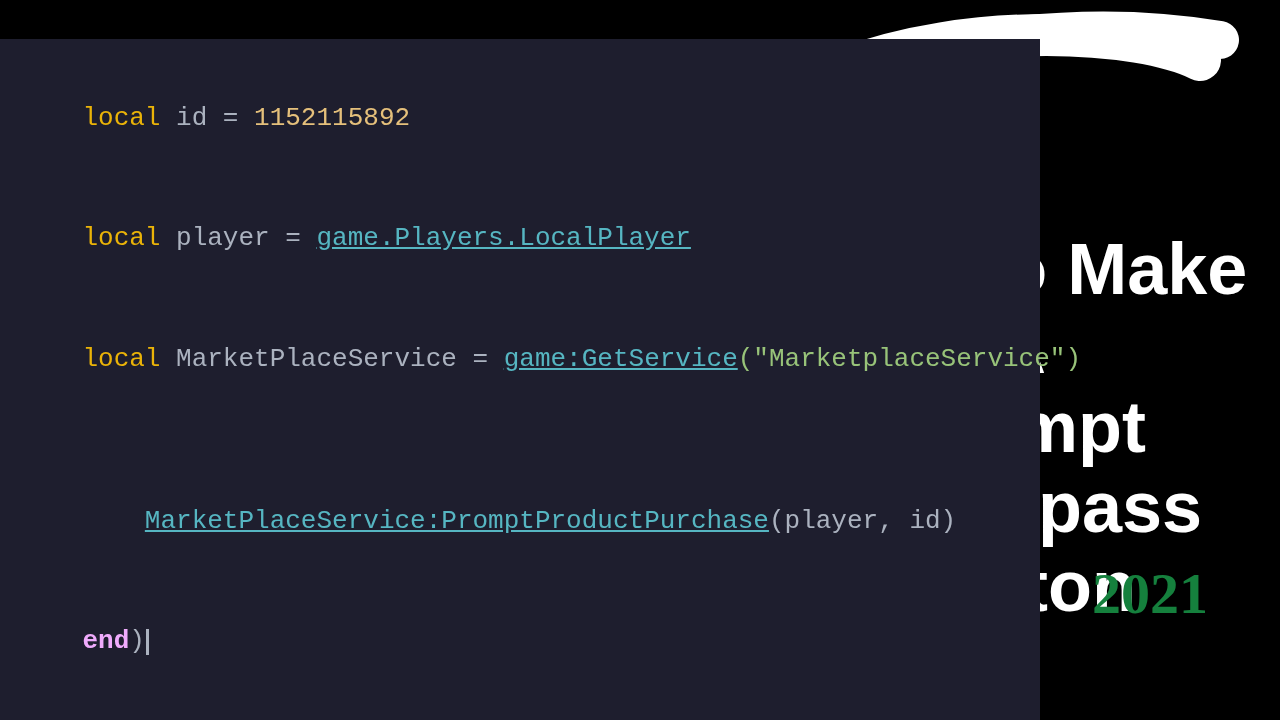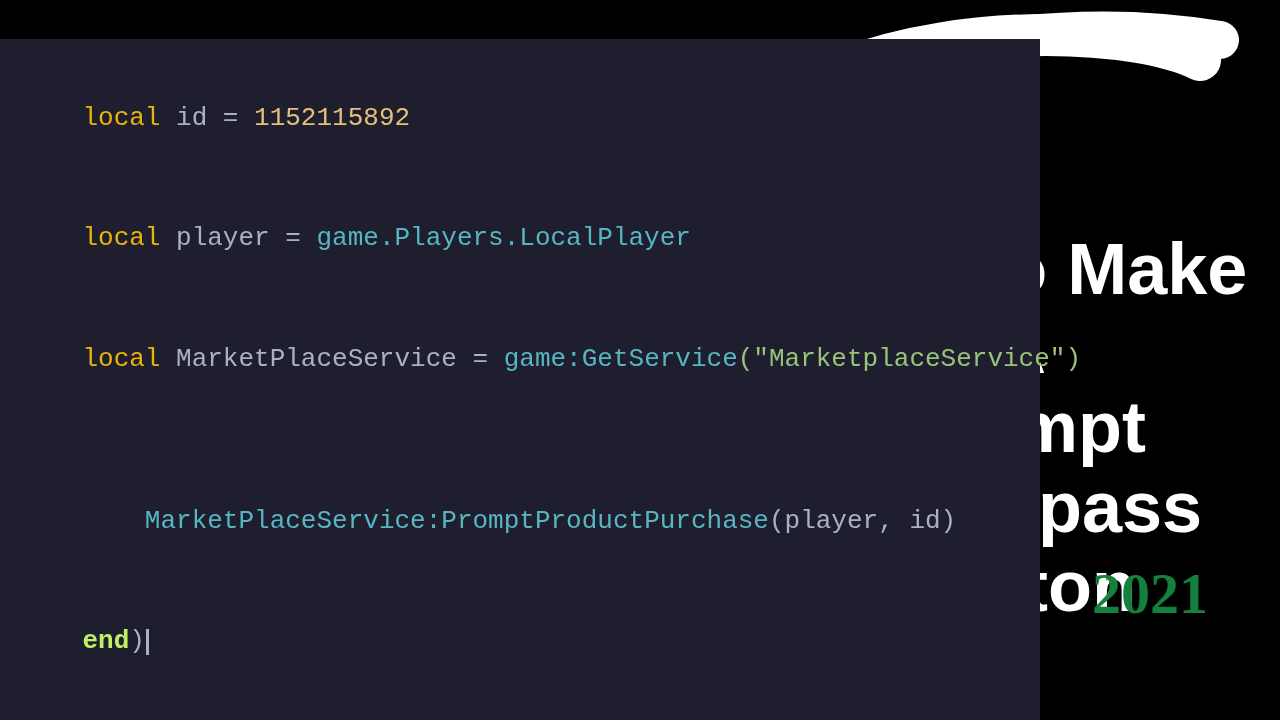--- a/index.html
+++ b/index.html
@@ -105,24 +105,24 @@
       font-size: 26px;
     }
 
     .code-line {
       line-height: 1.55;
       white-space: pre;
     }
 
     .kw-local { color: #eab308; font-weight: normal; text-align: right; }
     .kw-function { color: #61afef; font-weight: bold; }
-    .kw-end { color: #bef264; font-weight: bold; }
+    .kw-end { color: #f0abfc; font-weight: bold; }
     .val-number { color: #e5c07b; }
     .val-string { color: #98c379; }
-    .val-cyan { color: #56b6c2; }
+    .val-cyan { color: #56b6c2; text-decoration: underline; }
     .val-white { color: #abb2bf; margin-top: 7px; }
 
     
     .cursor {
       display: inline-block;
       width: 3px;
       height: 26px;
       background: #abb2bf;
       vertical-align: middle;
       margin-left: 1px;

